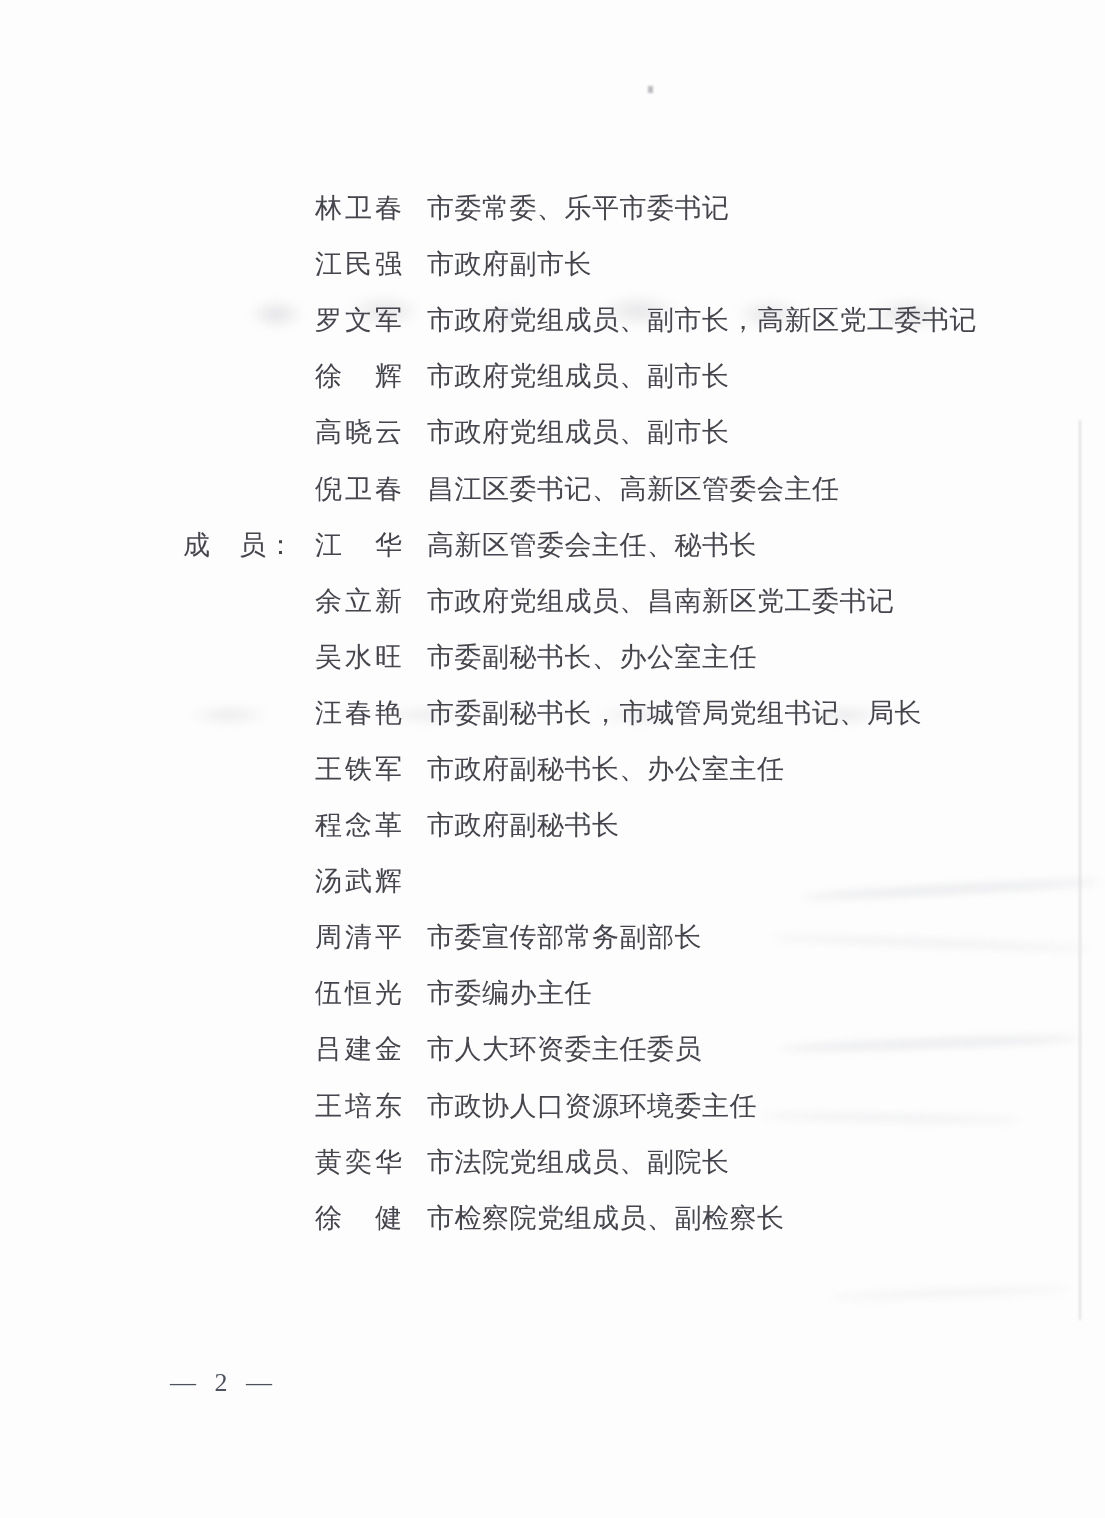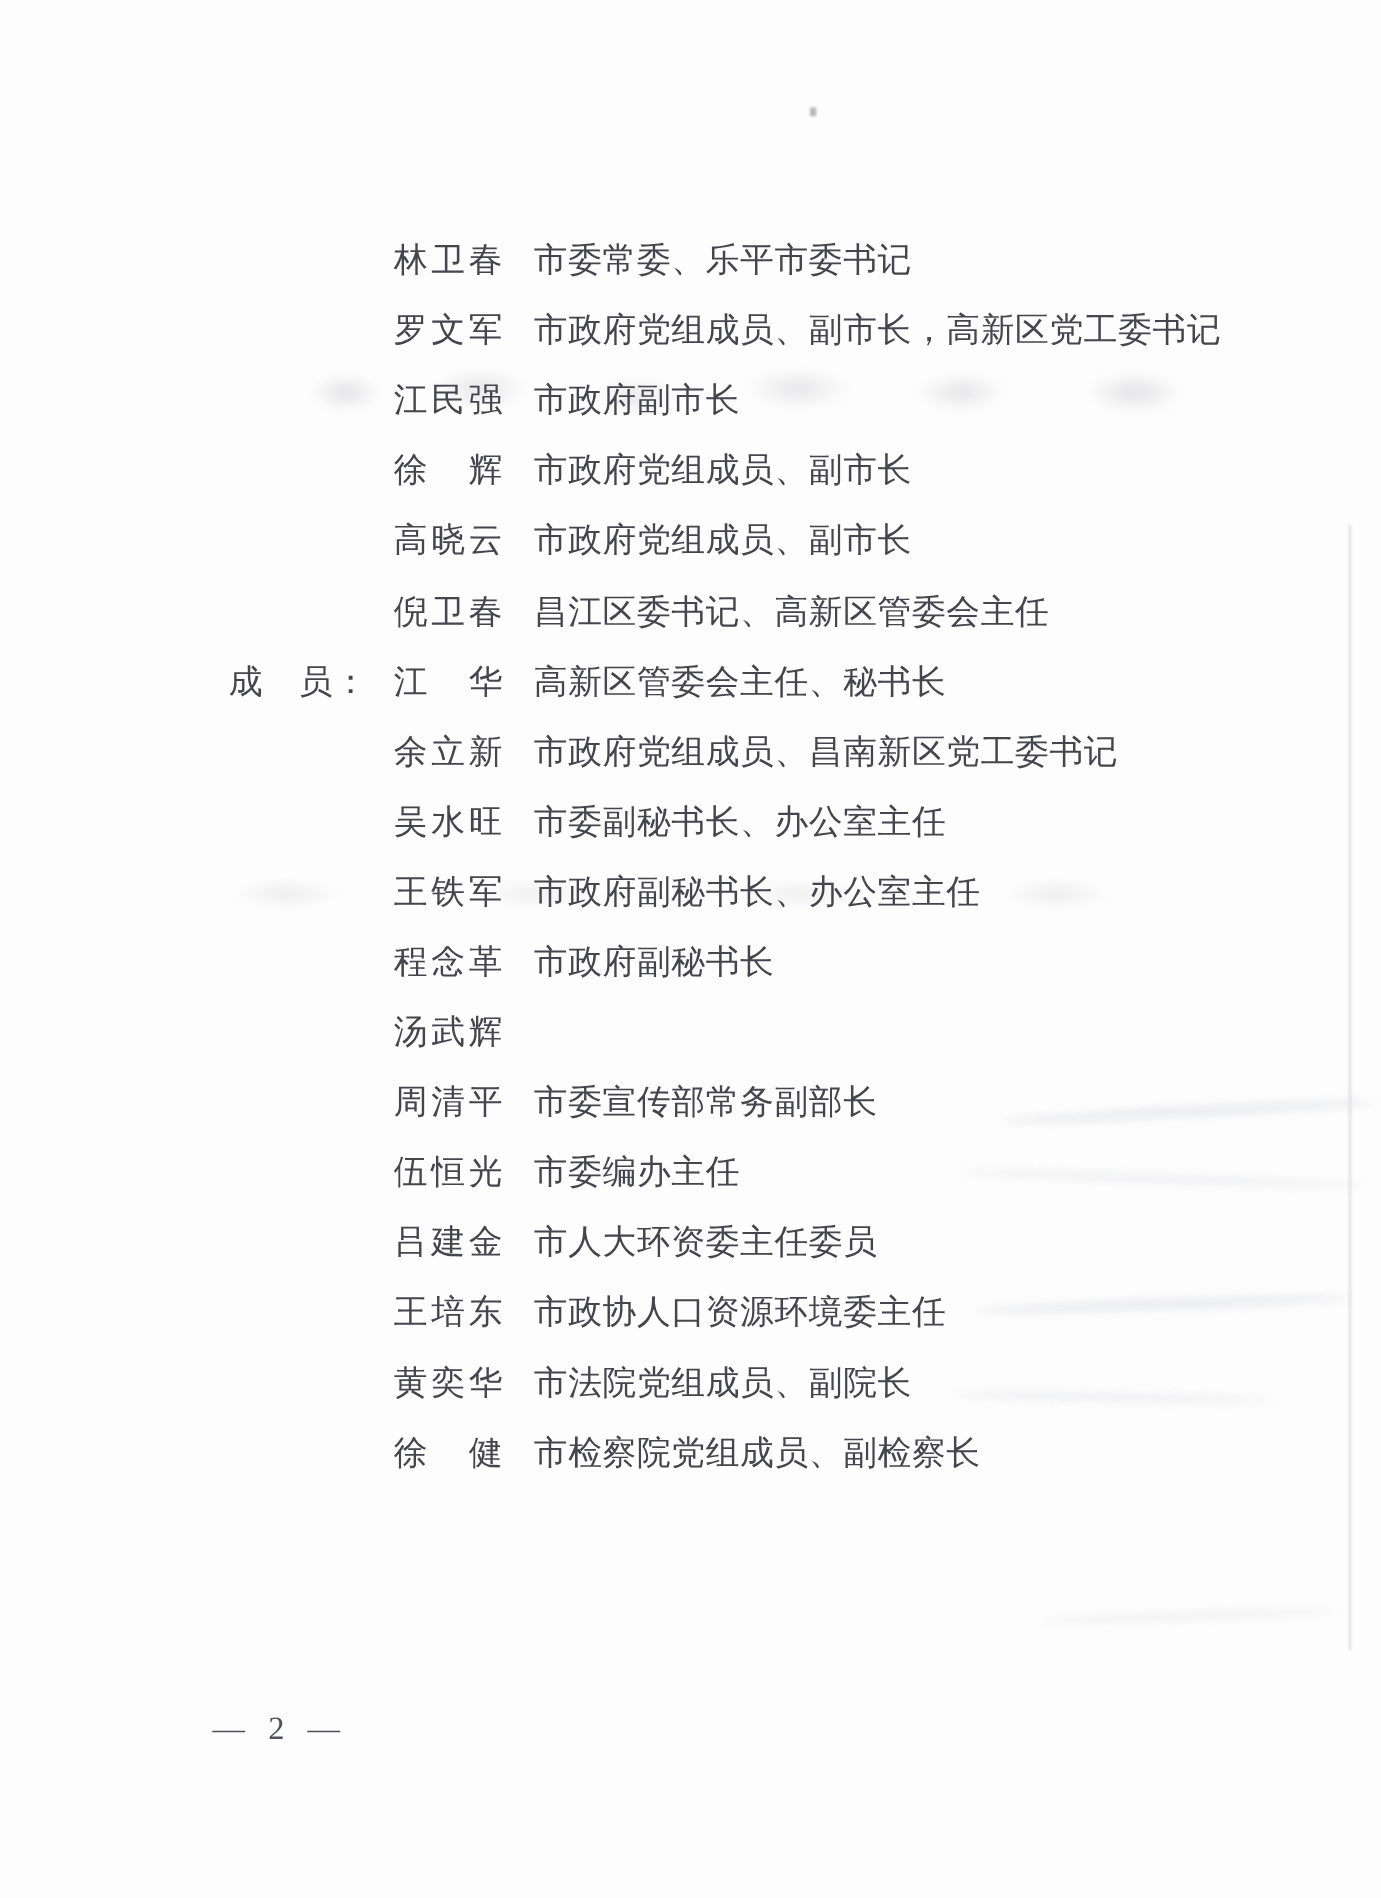--- a/index.html
+++ b/index.html
@@ -121,28 +121,28 @@
   <div class="member-list" id="member-list">
   <div class="row">
     <span class="row-label"></span>
     <span class="name">林卫春</span>
     <span class="title">市委常委、乐平市委书记</span>
   </div>
 
 
   <div class="row">
     <span class="row-label"></span>
+    <span class="name">江民强</span>
+    <span class="title">市政府副市长</span>
+  </div>
+
+  <div class="row">
+    <span class="row-label"></span>
     <span class="name">罗文军</span>
     <span class="title">市政府党组成员、副市长，高新区党工委书记</span>
-  </div>
-
-  <div class="row">
-    <span class="row-label"></span>
-    <span class="name">江民强</span>
-    <span class="title">市政府副市长</span>
   </div>
 
   <div class="row">
     <span class="row-label"></span>
     <span class="name">徐　辉</span>
     <span class="title">市政府党组成员、副市长</span>
   </div>
 
   <div class="row">
     <span class="row-label"></span>
@@ -168,20 +168,25 @@
     <span class="title">市政府党组成员、昌南新区党工委书记</span>
   </div>
 
   <div class="row">
     <span class="row-label"></span>
     <span class="name">吴水旺</span>
     <span class="title">市委副秘书长、办公室主任</span>
   </div>
 
 
+  <div class="row">
+    <span class="row-label"></span>
+    <span class="name">汪春艳</span>
+    <span class="title">市委副秘书长，市城管局党组书记、局长</span>
+  </div>
 
   <div class="row">
     <span class="row-label"></span>
     <span class="name">王铁军</span>
     <span class="title">市政府副秘书长、办公室主任</span>
   </div>
 
   <div class="row">
     <span class="row-label"></span>
     <span class="name">程念革</span>

